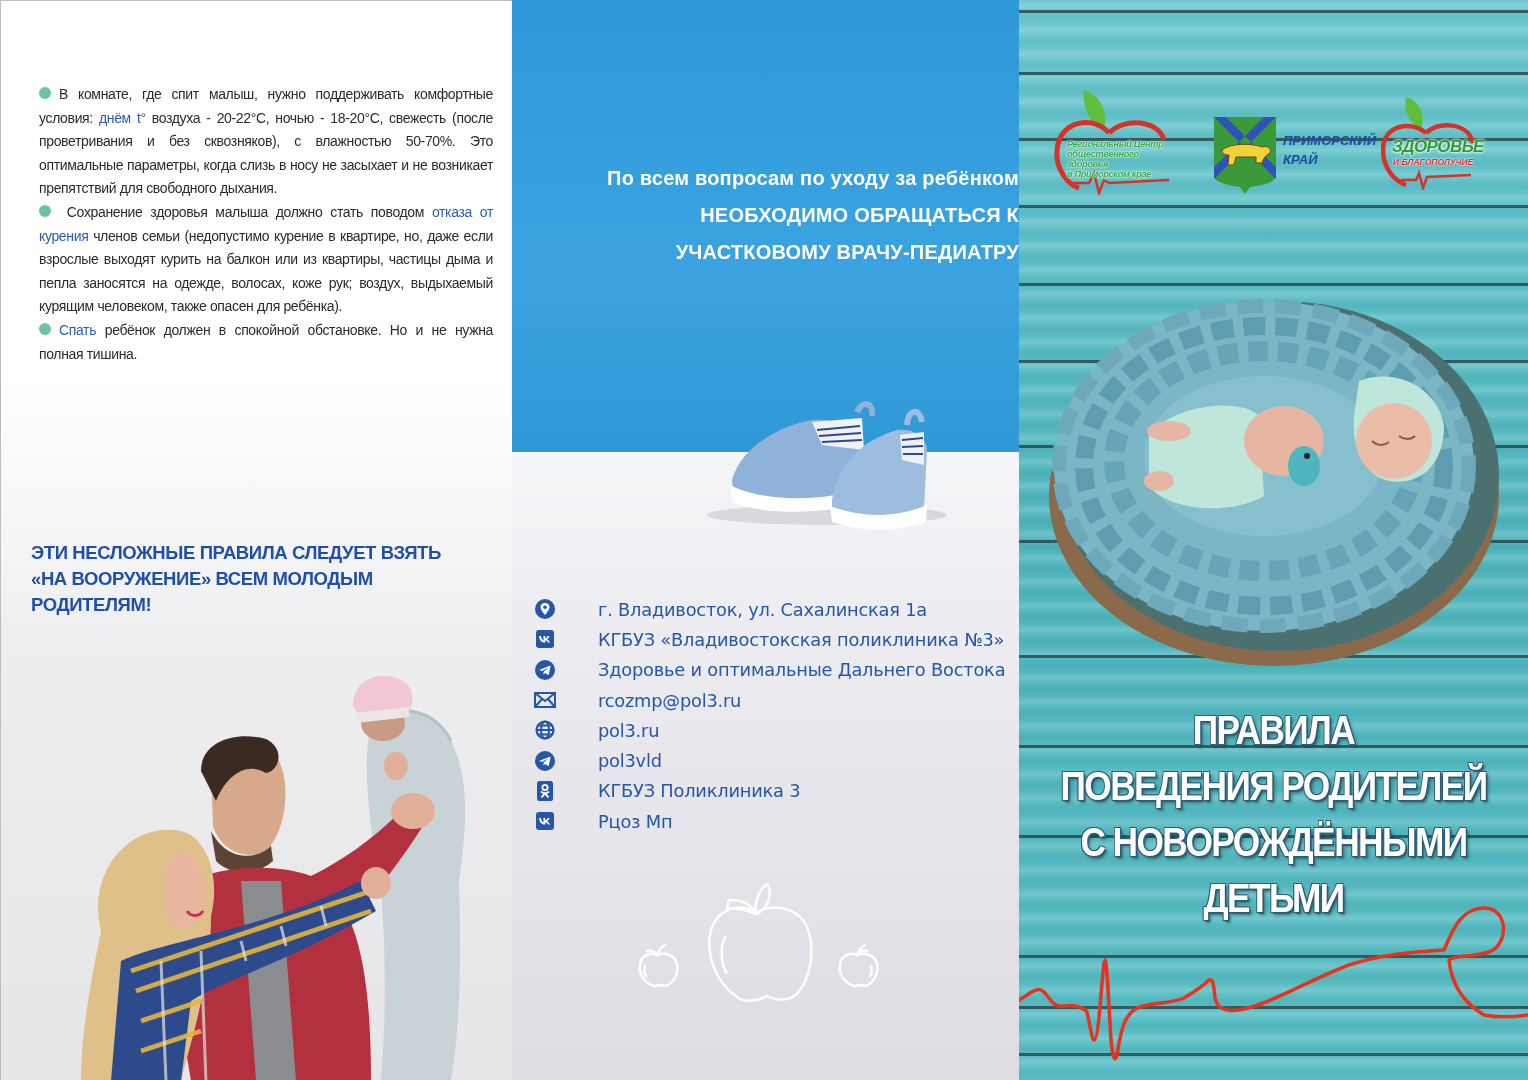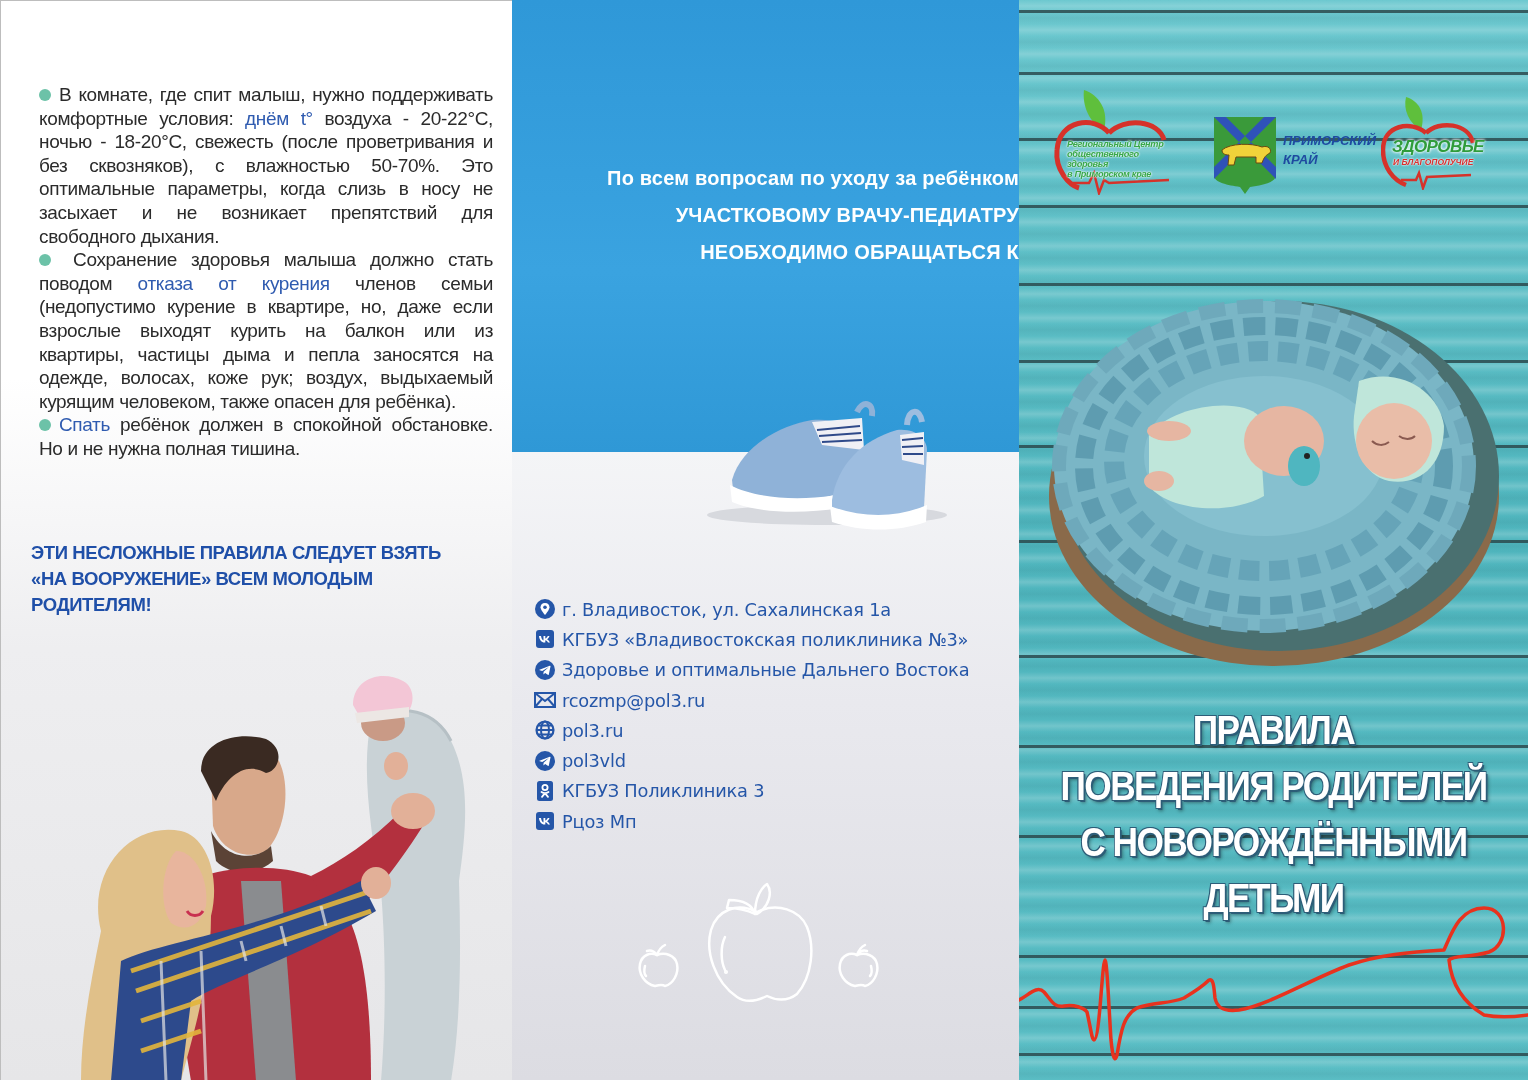--- a/index.html
+++ b/index.html
@@ -3,37 +3,37 @@
   <meta charset="utf-8">
   <style>
     * { box-sizing: border-box; margin: 0; padding: 0; }
     html, body { width: 1528px; height: 1080px; overflow: hidden; background: #fff; }
     body { position: relative; font-family: "Liberation Sans", sans-serif; }
 
     .panel { position: absolute; top: 0; height: 1080px; overflow: hidden; }
 
     
     #left { left: 0; width: 512px; background: linear-gradient(to bottom, #ffffff 0%, #ffffff 35%, #eeeef0 60%, #e6e6e8 100%); border-left: 1px solid #bdbdbd; border-top: 1px solid #bdbdbd; }
-    .rules { position: absolute; left: 38px; top: 82px; width: 454px; font-family: "Liberation Sans", sans-serif; font-size: 19px; line-height: 23.6px; color: #2b2b2b; text-align: justify; letter-spacing: -0.35px; font-stretch: condensed; }
+    .rules { position: absolute; left: 38px; top: 82px; width: 454px; font-family: "Liberation Sans", sans-serif; font-size: 14px; line-height: 23.6px; color: #2b2b2b; text-align: justify; letter-spacing: -0.35px; font-stretch: condensed; }
     .rule { margin: 0; }
     .bullet { display: inline-block; width: 12px; height: 12px; border-radius: 50%; background: #6cc2a8; margin-right: 8px; vertical-align: 0px; }
     .hl { color: #2f5bb0; }
     .callout { position: absolute; left: 30px; top: 539px; width: 452px; font-family: "Liberation Sans", sans-serif; font-weight: bold; font-size: 18.5px; line-height: 26px; color: #1f4fa8; letter-spacing: -0.4px; }
 
     
     .family { position: absolute; left: 40px; top: 660px; width: 460px; height: 420px; }
 
     
     #middle { left: 512px; width: 507px; }
     .mid-top { position: absolute; left: 0; top: 0; width: 507px; height: 452px; background: linear-gradient(180deg, #2f98d8 0%, #3aa3e0 60%, #2f98d6 100%); }
     .mid-bottom { position: absolute; left: 0; top: 452px; width: 507px; height: 628px; background: linear-gradient(180deg, #f4f5f7 0%, #e9e9ee 40%, #dcdce2 100%); }
     .mid-head { position: absolute; left: 0; top: 160px; width: 507px; text-align: right; color: #ffffff; font-family: "Liberation Sans", sans-serif; font-weight: bold; font-size: 20px; line-height: 37px; letter-spacing: 0.2px; }
     .shoes { position: absolute; left: 190px; top: 390px; width: 250px; height: 150px; }
     .contacts { position: absolute; left: 22px; top: 594px; width: 485px; }
-    .contact { display: flex; align-items: center; height: 30.3px; color: #2556a8; font-family: "DejaVu Sans", sans-serif; font-size: 17.8px; letter-spacing: -0.2px; white-space: nowrap; }
+    .contact { display: flex; align-items: center; height: 30.3px; color: #2556a8; font-family: "DejaVu Sans", sans-serif; font-size: 17.8px; letter-spacing: -0.2px; white-space: nowrap; gap: 36px; }
     .cicon { width: 22px; height: 22px; margin-right: 6px; display: inline-flex; align-items: center; justify-content: center; flex: 0 0 22px; }
     .apples { position: absolute; left: 95px; top: 872px; width: 300px; height: 140px; }
 
     
     #right { left: 1019px; width: 509px; background: #5ec0c7; }
     .wood { position: absolute; inset: 0; background:
       repeating-linear-gradient(180deg, rgba(255,255,255,0.0) 0px, rgba(255,255,255,0.18) 6px, rgba(255,255,255,0.0) 12px, rgba(20,80,90,0.08) 18px, rgba(255,255,255,0.0) 24px),
       linear-gradient(180deg, #6cc8cf, #4fb5bd 50%, #5bbec5); }
     .seam { position: absolute; left: 0; width: 509px; height: 3px; background: #2b4a4e; opacity: 0.85; }
     .logos { position: absolute; left: 0; top: 85px; width: 502px; height: 110px; font-style: italic; }
@@ -88,22 +88,22 @@
     <ellipse cx="335" cy="222" rx="15" ry="16" fill="#e2b098"></ellipse>
   </svg>
 </section>
 
 <section class="panel" id="middle">
   <div class="mid-top"></div>
   <div class="mid-bottom"></div>
 
   <div class="mid-head">
     <div>По всем вопросам по уходу за ребёнком</div>
+    <div>НЕОБХОДИМО ОБРАЩАТЬСЯ К</div>
     <div>УЧАСТКОВОМУ ВРАЧУ-ПЕДИАТРУ</div>
-    <div>НЕОБХОДИМО ОБРАЩАТЬСЯ К</div>
   </div>
 
   <svg class="shoes" viewBox="0 0 250 150">
     <ellipse cx="125" cy="125" rx="120" ry="10" fill="#d7d9de"></ellipse>
     <path d="M30,90 C40,55 80,35 110,30 C130,28 150,35 160,45 L162,95 C130,110 70,118 32,108 Z" fill="#8fb2d8"></path>
     <path d="M28,95 C60,112 120,112 165,98 L165,112 C120,125 60,125 30,112 Z" fill="#ffffff"></path>
     <path d="M110,32 L160,28 L162,60 L120,55 Z" fill="#f0f0f5"></path>
     <path d="M115,40 L158,36 M117,46 L159,43 M120,52 L160,50" stroke="#2f4a8a" stroke-width="2"></path>
     <path d="M155,22 C160,10 172,12 170,26" stroke="#8fb2d8" stroke-width="6" fill="none"></path>
     <path d="M130,110 C135,75 160,50 195,40 C215,38 225,50 225,60 L222,118 C195,128 160,130 130,122 Z" fill="#9dbde0"></path>

